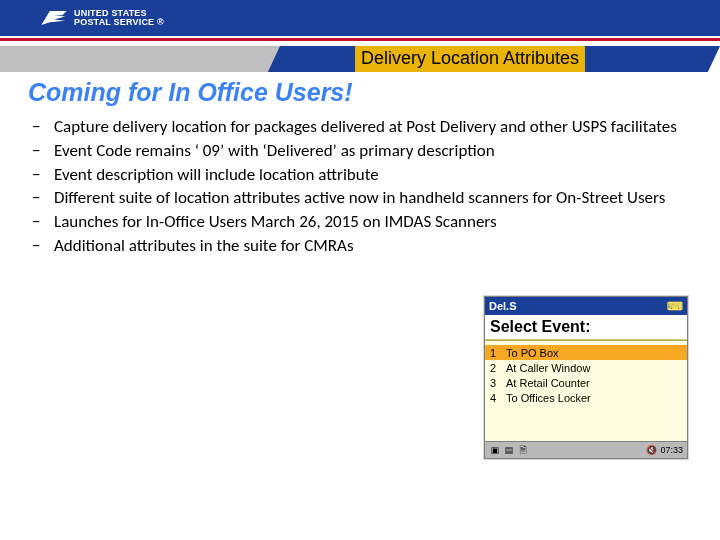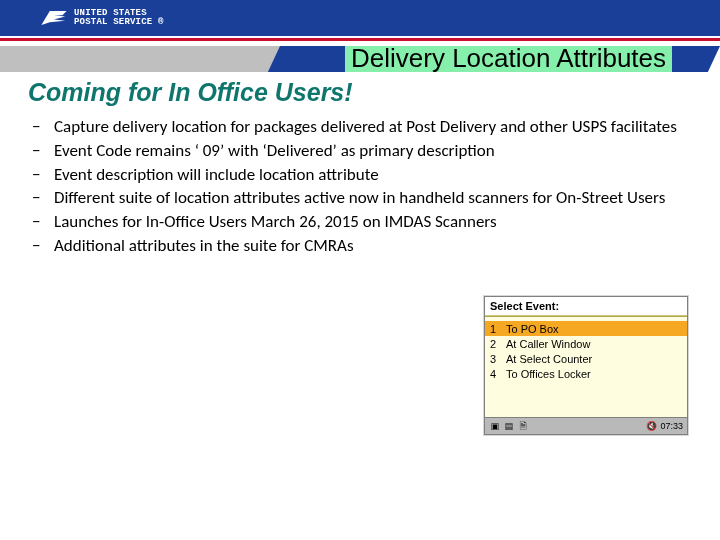--- a/index.html
+++ b/index.html
@@ -20,21 +20,20 @@
   }
   
   .header-bar {
     position: absolute;
     left: 0; top: 0;
     width: 100%;
     height: 36px;
     background: #1a3f99;
     display: flex;
     align-items: center;
-    font-family: Liberation Mono, monospace;
   }
   .usps-logo {
     margin-left: 40px;
     display: flex;
     align-items: center;
     gap: 6px;
     color: #fff;
   }
   .eagle {
     width: 28px;
@@ -77,39 +76,39 @@
     left: 230px;
     top: 0;
     height: 26px;
     right: 0;
     background: #1a3f99;
     transform: skewX(-25deg);
     transform-origin: left top;
   }
   .slide-title {
     position: absolute;
-    left: 345px;
+    left: 355px;
     top: 46px;
-    font-size: 26px;
+    font-size: 18px;
     font-weight: 400;
     color: #000;
     z-index: 3;
-    background: #86efac;
+    background: #eab308;
     padding: 0 6px;
     height: 26px;
     line-height: 24px;
   }
   .subtitle {
     position: absolute;
     left: 28px;
     top: 78px;
     font-size: 25px;
     font-weight: bold;
     font-style: italic;
-    color: #0f766e;
+    color: #3b82f6;
   }
   
   .bullets {
     position: absolute;
     left: 30px;
     top: 116px;
     right: 30px;
     font-size: 17px;
     line-height: 1.28;
     font-family: Calibri, Arial, sans-serif;
@@ -150,21 +149,21 @@
     font-weight: bold;
     font-size: 11px;
   }
   .scanner-top .key-icon {
     font-size: 11px;
     color: #ffe25a;
   }
   .scanner-label {
     background: #fff;
     font-weight: bold;
-    font-size: 11px;
+    font-size: 16px;
     padding: 3px 5px 3px 5px;
     border-bottom: 1px solid #d0c87a;
   }
   .scanner-list {
     padding: 4px 0 36px 0;
     border-top: 1px solid #b0a64e;
   }
   .scanner-list .item {
     display: flex;
     height: 15px;
@@ -255,33 +254,37 @@
       <div class="dash">−</div>
       <div class="txt">Launches for In-Office Users March 26, 2015 on IMDAS Scanners</div>
     </div>
     <div class="row">
       <div class="dash">−</div>
       <div class="txt">Additional attributes in the suite for CMRAs</div>
     </div>
   </div>
 
   <div class="scanner">
+    <div class="scanner-top">
+      <span>Del.S</span>
+      <span class="key-icon">⌨</span>
+    </div>
     <div class="scanner-label">Select Event:</div>
     <div class="scanner-list">
       <div class="item selected">
         <span class="num">1</span>
         <span>To PO Box</span>
       </div>
       <div class="item">
         <span class="num">2</span>
         <span>At Caller Window</span>
       </div>
       <div class="item">
         <span class="num">3</span>
-        <span>At Select Counter</span>
+        <span>At Retail Counter</span>
       </div>
       <div class="item">
         <span class="num">4</span>
         <span>To Offices Locker</span>
       </div>
     </div>
     <div class="scanner-bottom">
       <span class="left-icons">
         <span class="ico">▣</span>
         <span class="ico">▤</span>

